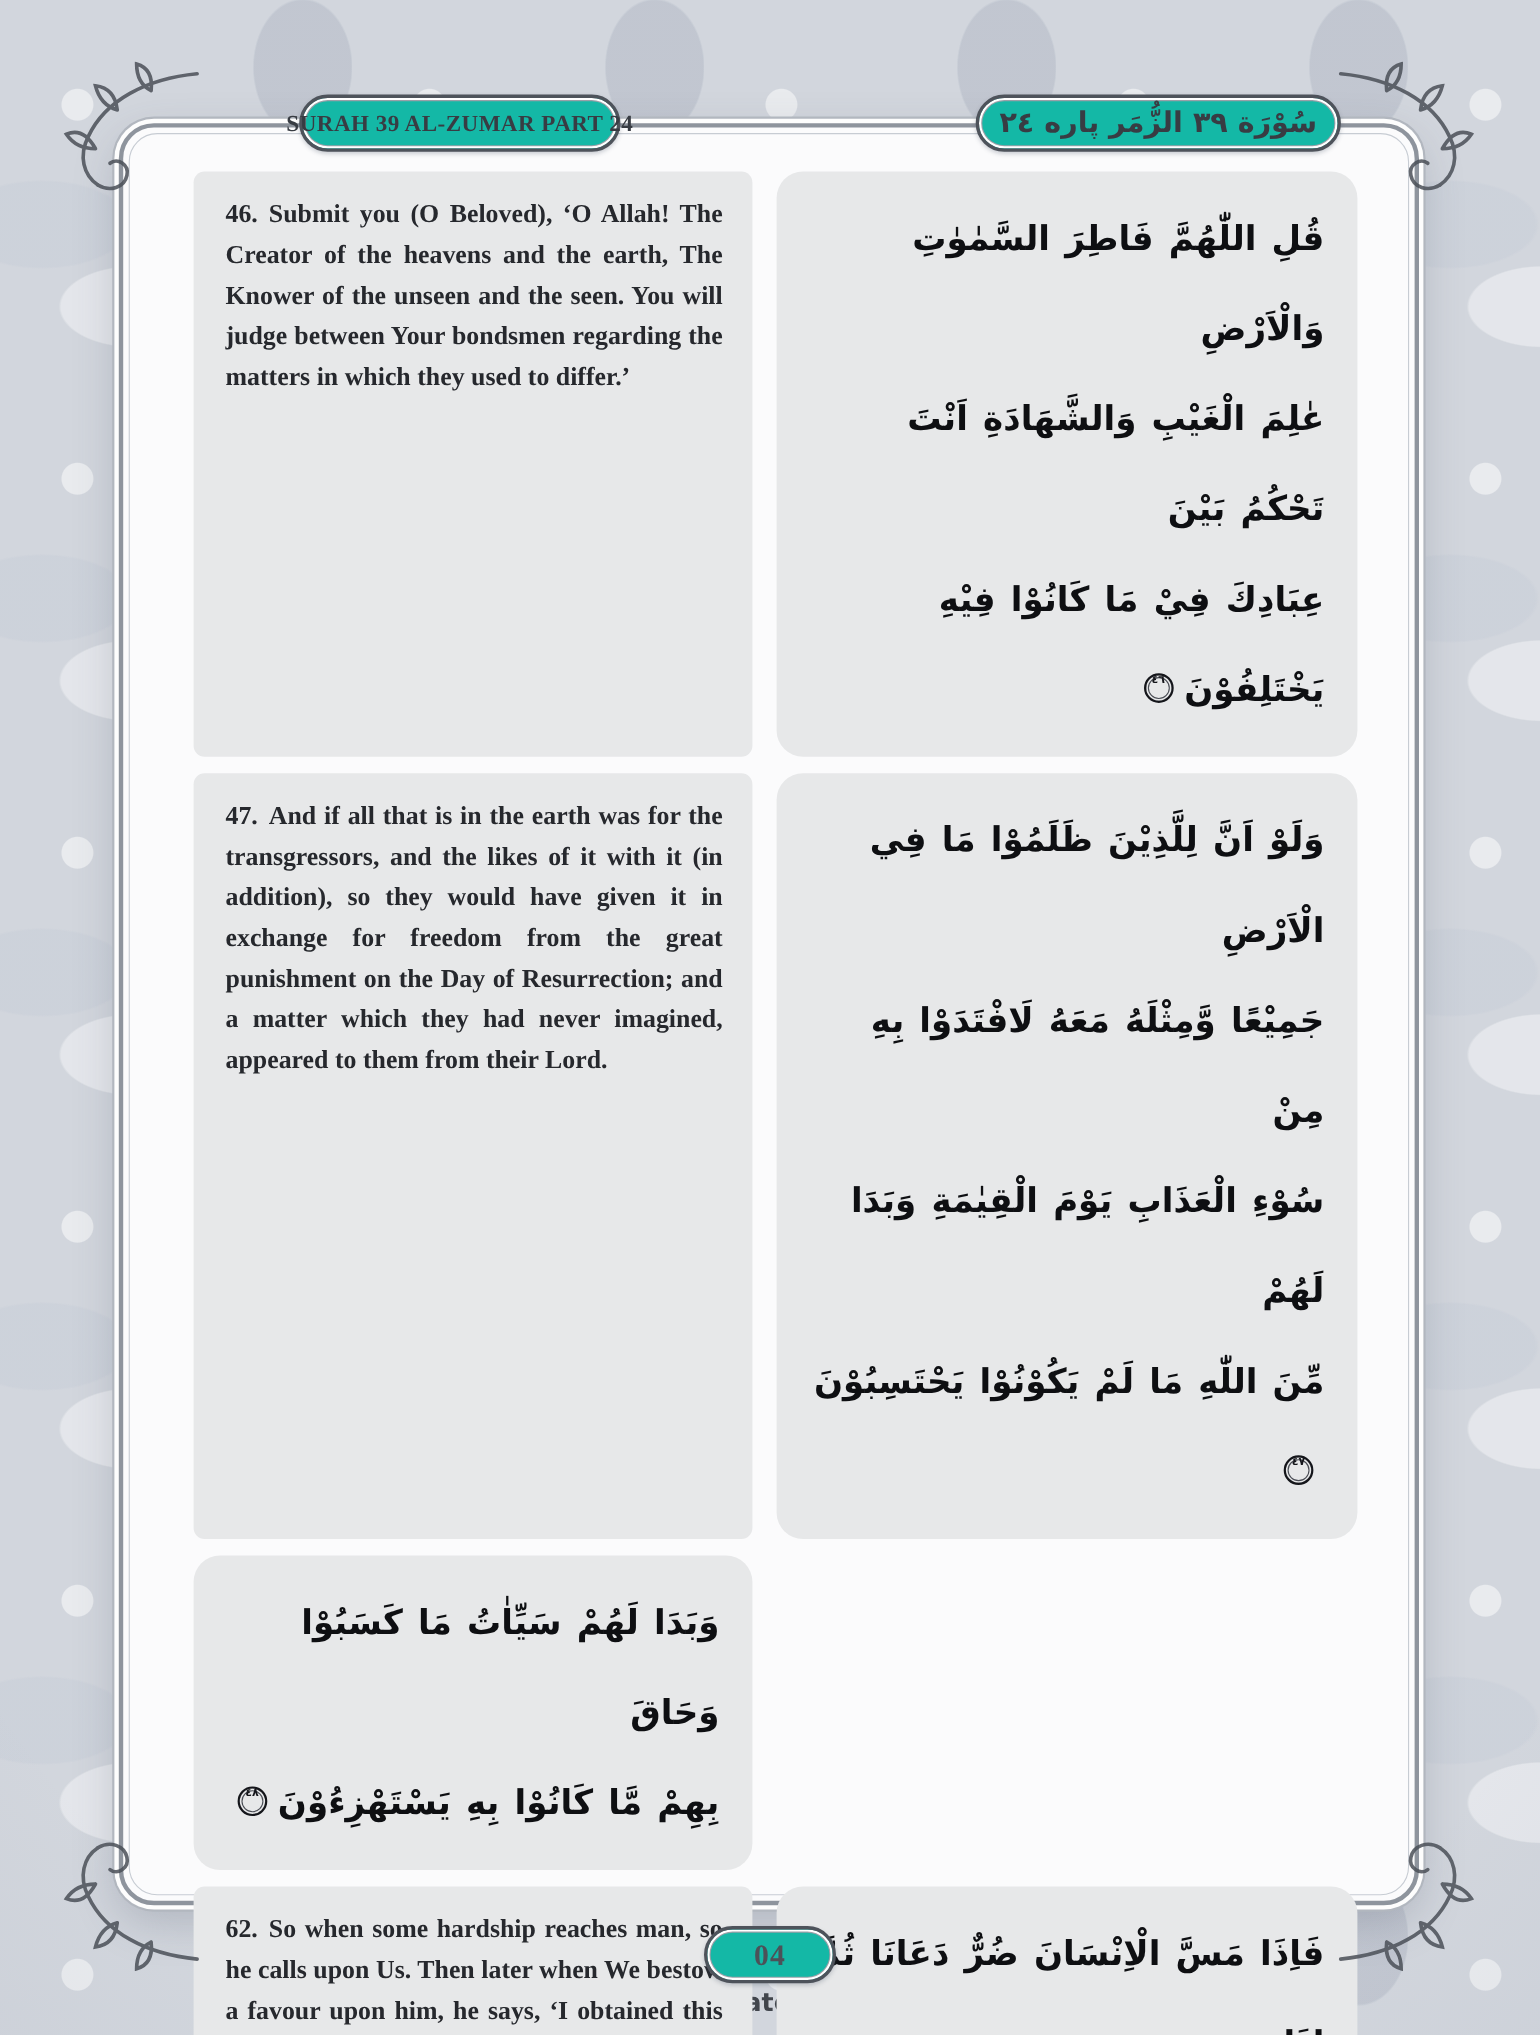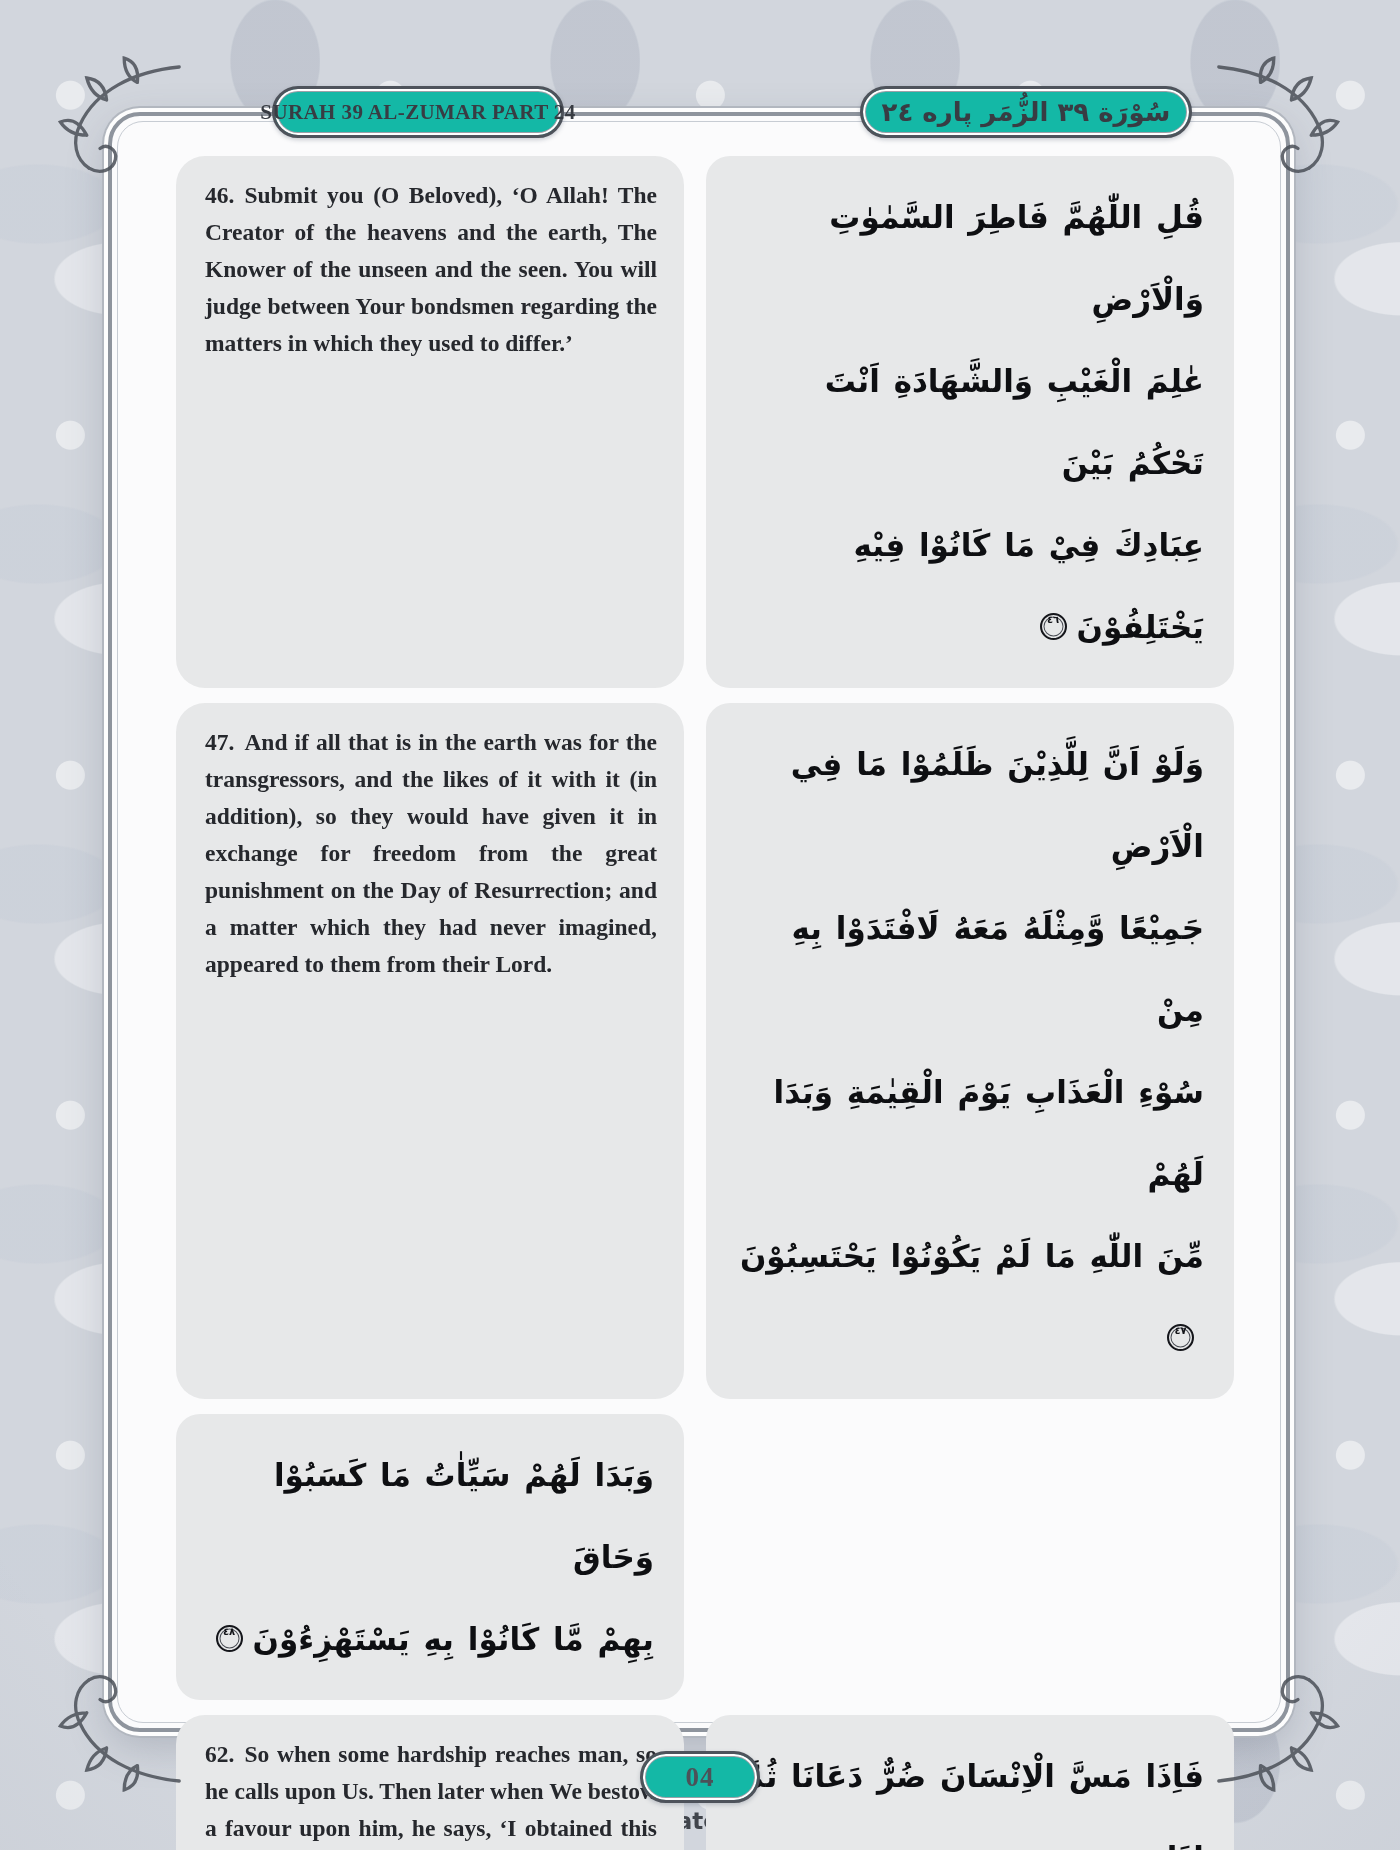--- a/index.html
+++ b/index.html
@@ -34,35 +34,35 @@
   .corner.br { right:58px; bottom:58px; transform:scale(-1,-1); }
 
   
   .cap {
     position:absolute; height:52px; box-sizing:border-box; z-index:6;
     background:#14b8a6; border:3px solid #4e535b; border-radius:27px;
     box-shadow:inset 0 0 0 2px #ffffff, inset 0 0 0 3px #9aa0a8, 0 2px 4px rgba(60,70,90,0.25);
     display:flex; align-items:center; justify-content:center;
   }
   .cap-left  { left:272px; top:86px; width:292px; }
-  .cap-right { left:860px; top:86px; width:332px; }
+  .cap-right { left:887px; top:86px; width:332px; }
   .cap-page  { left:50%; top:1751px; width:120px; transform:translateX(-50%); }
 
   .cap-title-en { font:bold 21px/1 "Liberation Serif", serif; letter-spacing:0.4px; color:#383c43; white-space:nowrap; }
   .cap-title-ar { font:bold 26px/1 "DejaVu Sans", sans-serif; direction:rtl; color:#383c43; white-space:nowrap; }
   .cap-page-num { font:bold 27px/1 "Liberation Serif", serif; letter-spacing:1px; color:#4c5158; }
 
   
   .content {
     position:absolute; left:108px; top:112px; width:1182px; height:1620px;
     box-sizing:border-box; padding:44px 56px 0 68px; z-index:3;
   }
   .verse-row { display:grid; grid-template-columns:508px 1fr; gap:22px; align-items:stretch; margin-bottom:15px; }
   .t-box {
-    background:#e7e8e9; border-radius:29px; padding:21px 27px 23px 29px; box-sizing:border-box;
+    background:#e7e8e9; border-radius:10px; padding:21px 27px 23px 29px; box-sizing:border-box;
   }
   .t-box p { margin:0; font-family:"Liberation Serif", serif; font-weight:600; font-size:23.5px; line-height:37px;
     color:#26282d; text-align:justify; }
   .vnum { font-weight:700; margin-right:10px; }
   .a-box {
     background:#e7e8e9; border-radius:24px; padding:20px 30px; box-sizing:border-box;
     display:flex; align-items:center;
   }
   .arabic {
     width:100%; direction:rtl; text-align:right;

